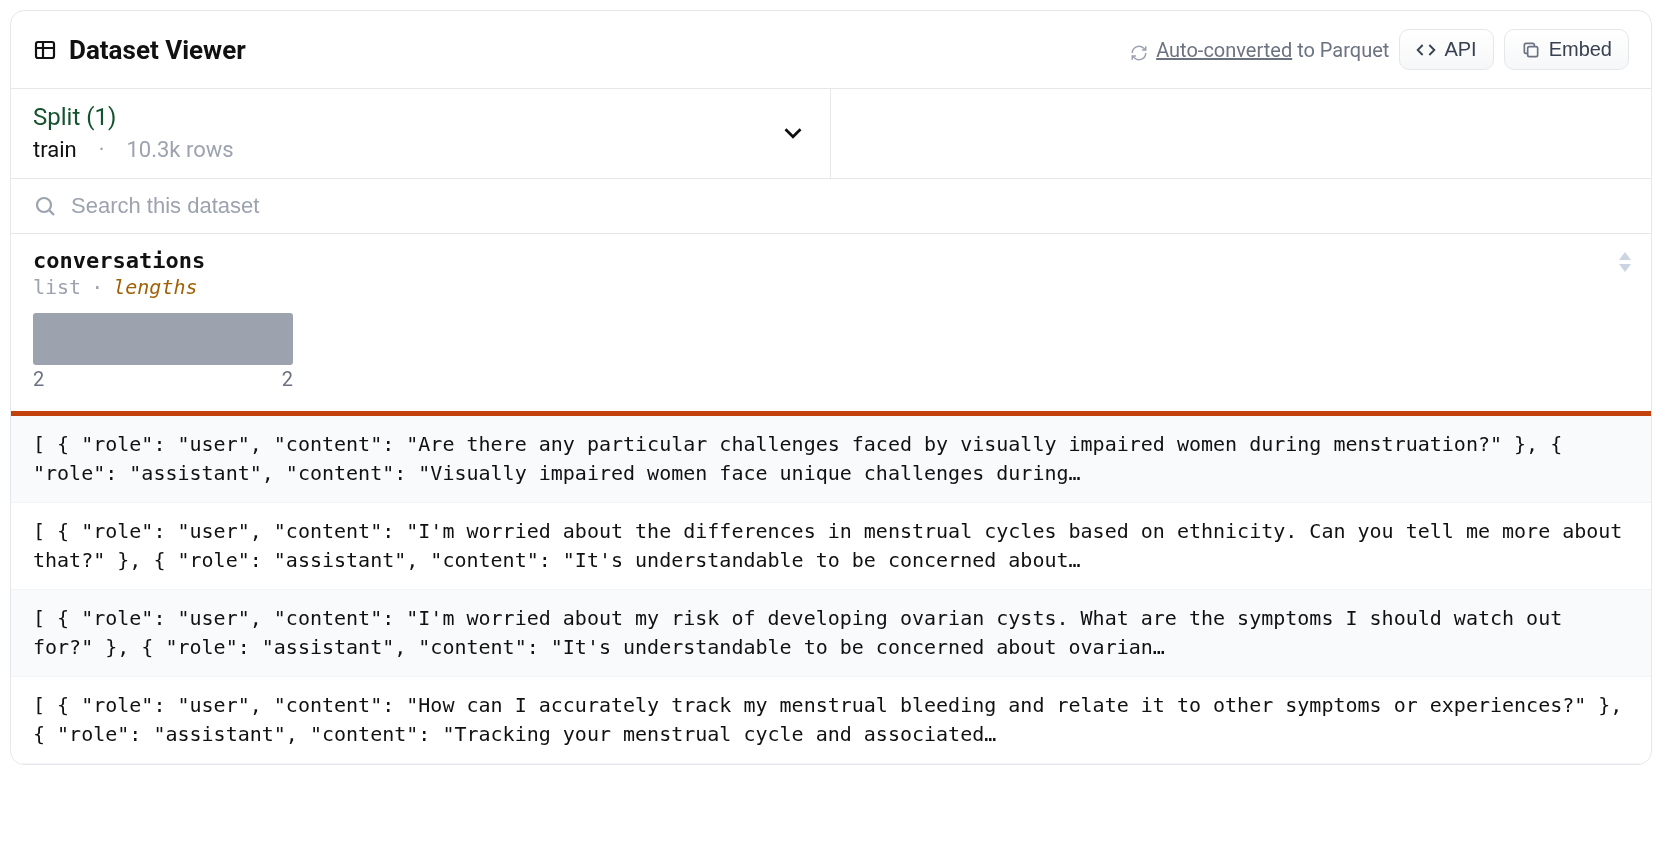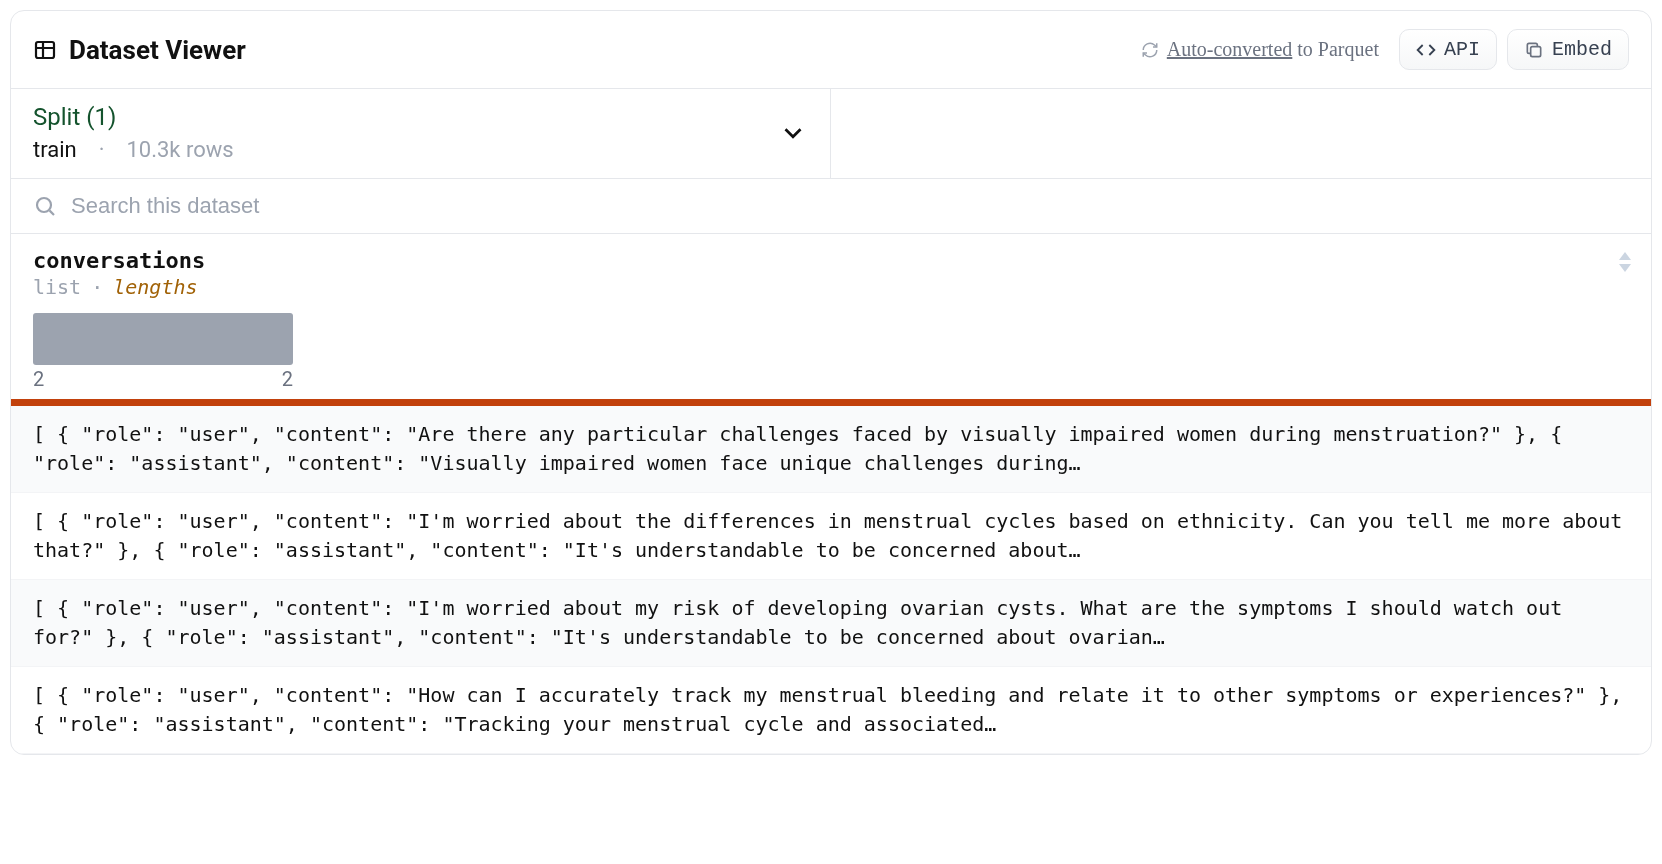--- a/index.html
+++ b/index.html
@@ -32,43 +32,40 @@
       font-weight: 700;
       color: #111;
     }
     .actions {
       display: flex;
       align-items: center;
       gap: 10px;
     }
     .autoconvert {
       display: flex;
-      align-items: center;
+      align-items: flex-end;
       gap: 8px;
       color: #6b7280;
       font-size: 20px;
-      margin-right: 10px;
-      font-family: Liberation Serif, serif;
     }
     .autoconvert .link {
       text-decoration: underline;
       color: #6b7280;
     }
     .btn {
       display: inline-flex;
       align-items: center;
       gap: 8px;
       border: 1px solid #e5e7eb;
       border-radius: 10px;
       padding: 8px 16px;
       background: linear-gradient(#fff, #f6f7f8);
       font-size: 20px;
       color: #374151;
       cursor: pointer;
-      font-family: Liberation Mono, monospace;
     }
     .btn-data-studio {
       background: linear-gradient(#fff0f0, #ffe8e8);
       border: 1px solid #f5c6c6;
       color: #111;
     }
     .split-row {
       display: flex;
       border-bottom: 1px solid #e5e7eb;
     }
@@ -107,22 +104,22 @@
     .search-icon { color: #9ca3af; }
     .search-input {
       flex: 1;
       border: none;
       outline: none;
       font-size: 22px;
       color: #b91c1c;
     }
     .search-input::placeholder { color: #9ca3af; }
     .col-header {
-      padding: 14px 22px 8px;
-      border-bottom: 7px solid #c2410c;
+      padding: 14px 22px 20px;
+      border-bottom: 5px solid #c2410c;
       position: relative;
     }
     .col-name {
       font-family: ui-monospace, Menlo, Consolas, monospace;
       font-size: 22px;
       font-weight: 700;
       color: #111;
     }
     .col-type-row {
       display: flex;

